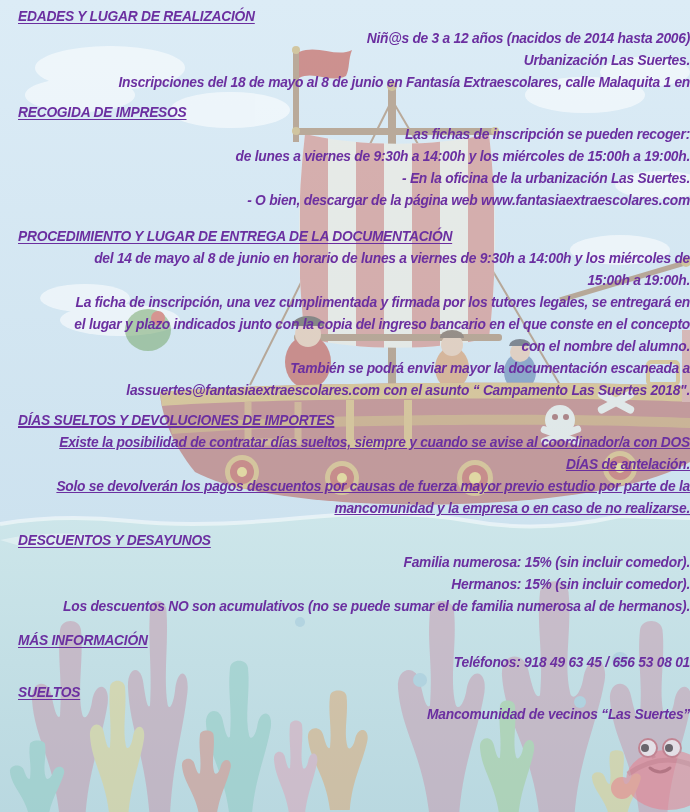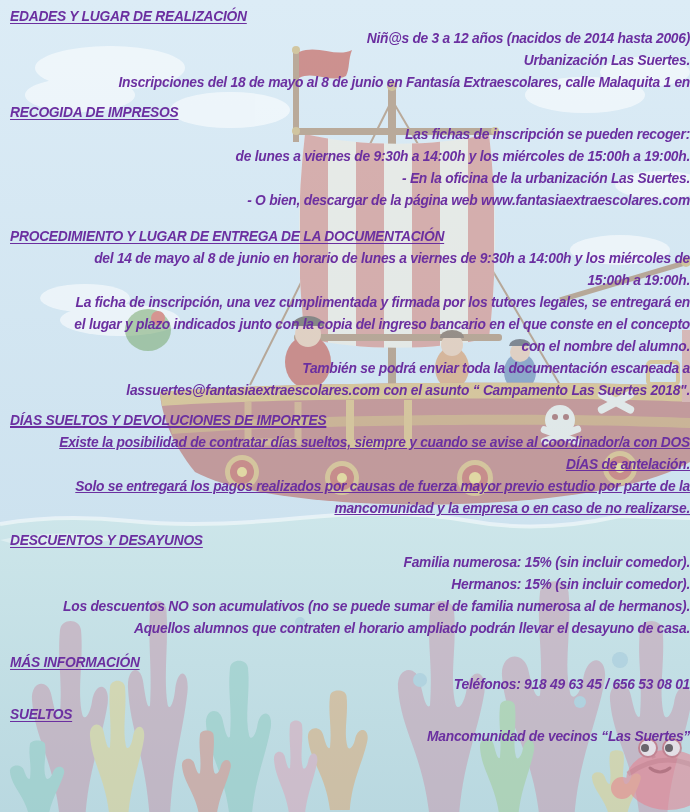--- a/index.html
+++ b/index.html
@@ -9,21 +9,21 @@
     font-family:"Liberation Sans",sans-serif;
   }
   #bg{position:absolute;left:0;top:0;z-index:0;}
   #content{
     position:relative;z-index:1;
     padding:6px 0 0 10px;
     color:var(--text-color,#6b2fa0);
     font-weight:bold;font-style:italic;
     font-size:13.8px;line-height:22px;letter-spacing:-0.25px;
   }
-  .heading{text-decoration:underline;text-underline-offset:2px;white-space:pre;}
+  .heading{text-decoration:underline;text-underline-offset:2px;white-space:pre;margin-left:8px;}
   .line{white-space:pre;text-align:right;}
   .section{margin:0 0 0 0;}
   .g8{margin-bottom:8px;}
   .g14{margin-bottom:14px;}
   .g10{margin-bottom:10px;text-decoration:underline;}
   .g12{margin-bottom:12px;}
 </style>
 </head>
 <body>
 
@@ -198,38 +198,37 @@
     <div class="line">- O bien, descargar de la página web www.fantasiaextraescolares.com</div>
   </div>
 
   <div class="section g8">
     <div class="heading">PROCEDIMIENTO Y LUGAR DE ENTREGA DE LA DOCUMENTACIÓN</div>
     <div class="line">del 14 de mayo al 8 de junio en horario de lunes a viernes de 9:30h a 14:00h y los miércoles de</div>
     <div class="line">15:00h a 19:00h.</div>
     <div class="line">La ficha de inscripción, una vez cumplimentada y firmada por los tutores legales, se entregará en</div>
     <div class="line">el lugar y plazo indicados junto con la copia del ingreso bancario en el que conste en el concepto</div>
     <div class="line">con el nombre del alumno.</div>
-    <div class="line">También se podrá enviar toda la documentación escaneada a</div>
+    <div class="line">También se podrá enviar mayor la documentación escaneada a</div>
     <div class="line">lassuertes@fantasiaextraescolares.com con el asunto “ Campamento Las Suertes 2018".</div>
   </div>
 
   <div class="section g10">
     <div class="heading">DÍAS SUELTOS Y DEVOLUCIONES DE IMPORTES</div>
     <div class="line">Existe la posibilidad de contratar días sueltos, siempre y cuando se avise al coordinador/a con DOS</div>
     <div class="line">DÍAS de antelación.</div>
-    <div class="line">Solo se entregará los pagos realizados por causas de fuerza mayor previo estudio por parte de la</div>
+    <div class="line">Solo se devolverán los pagos descuentos por causas de fuerza mayor previo estudio por parte de la</div>
     <div class="line">mancomunidad y la empresa o en caso de no realizarse.</div>
   </div>
 
   <div class="section g12">
     <div class="heading">DESCUENTOS Y DESAYUNOS</div>
     <div class="line">Familia numerosa: 15% (sin incluir comedor).</div>
     <div class="line">Hermanos: 15% (sin incluir comedor).</div>
     <div class="line">Los descuentos NO son acumulativos (no se puede sumar el de familia numerosa al de hermanos).</div>
-    <div class="line">Aquellos alumnos que contraten el horario ampliado podrán llevar el desayuno de casa.</div>
   </div>
 
   <div class="section g8">
     <div class="heading">MÁS INFORMACIÓN</div>
     <div class="line">Teléfonos: 918 49 63 45 / 656 53 08 01</div>
   </div>
 
   <div class="section">
     <div class="heading">SUELTOS</div>
     <div class="line"> Mancomunidad de vecinos “Las Suertes”</div>

